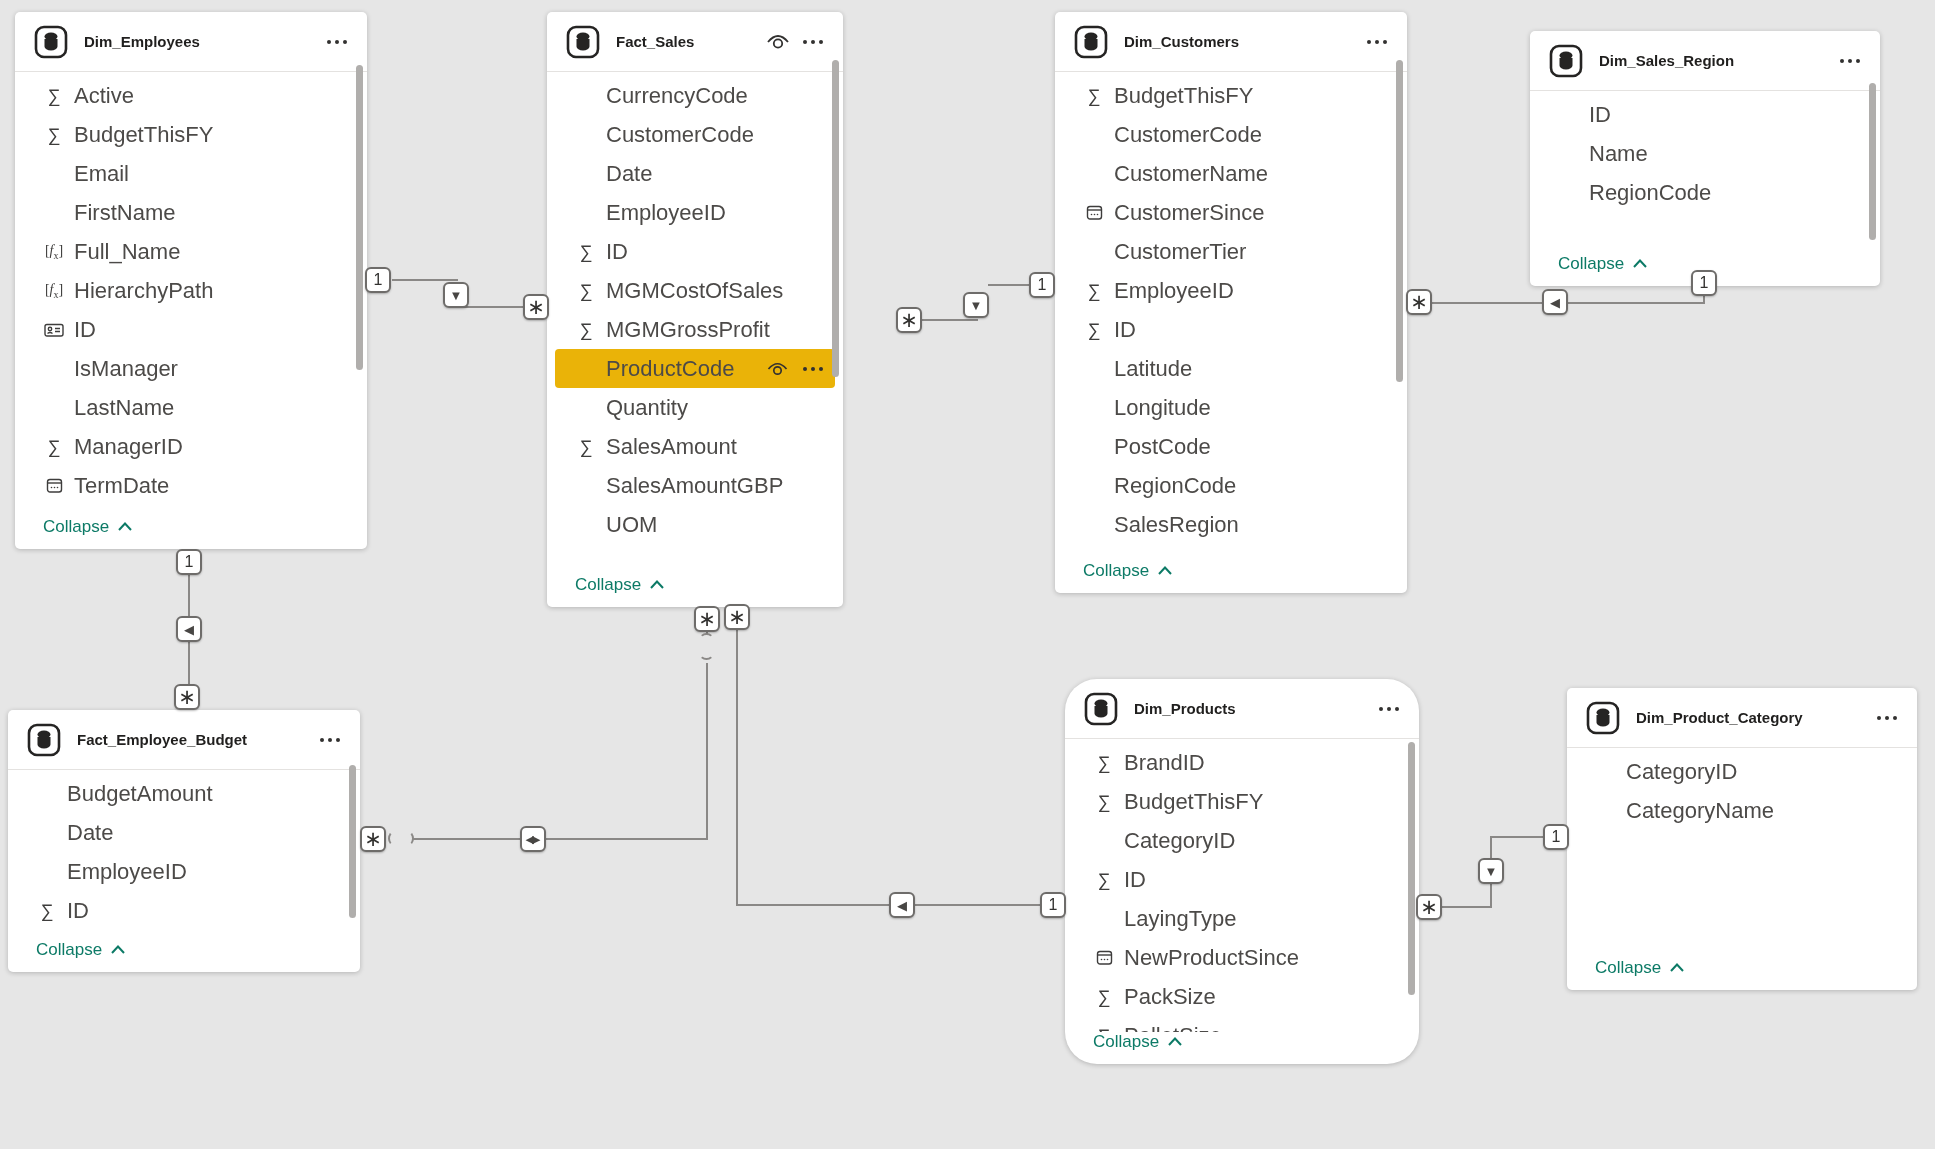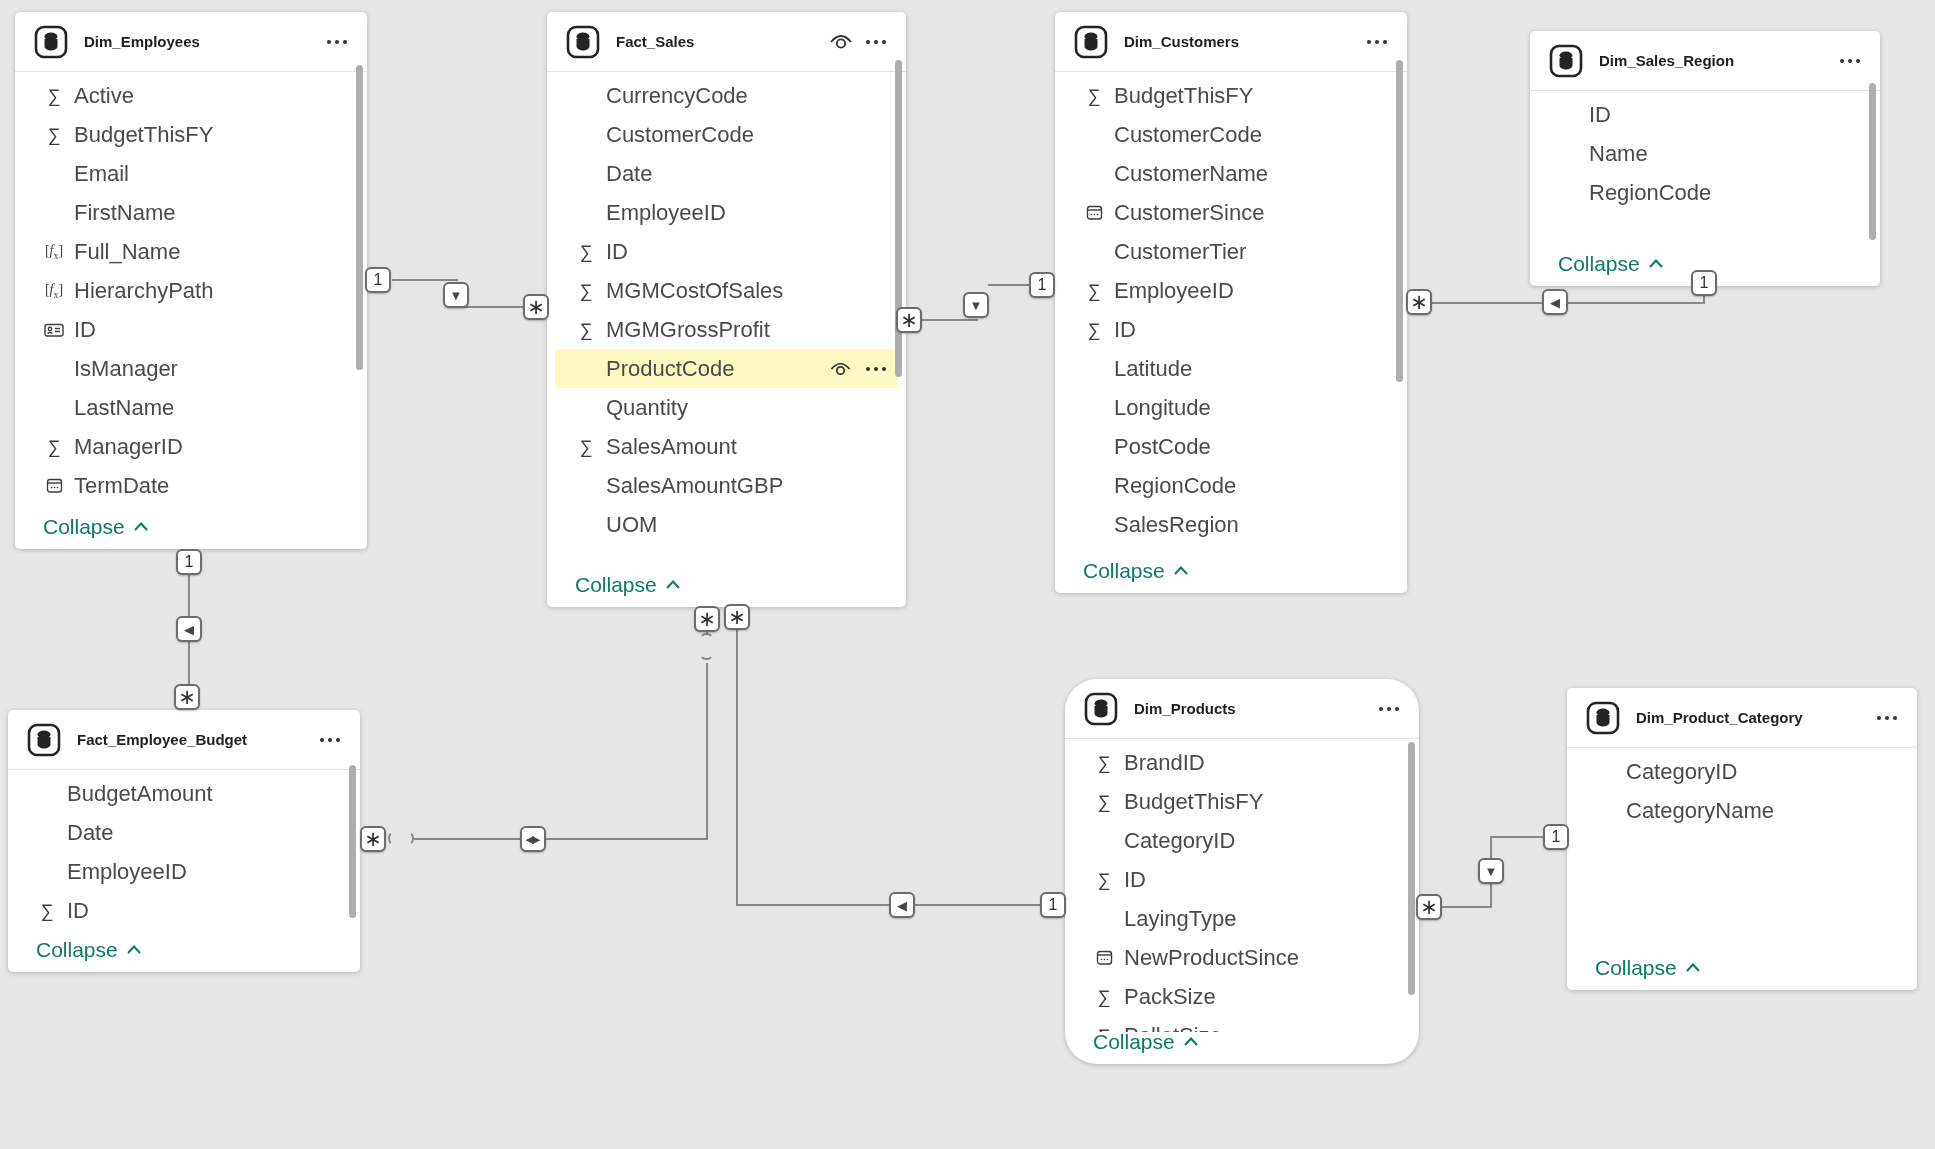--- a/index.html
+++ b/index.html
@@ -15,33 +15,33 @@
   .t-dbicon{width:36px;height:36px;flex:0 0 36px;margin-right:15px;display:flex;
     align-items:center;justify-content:center;}
   .t-name{font-size:15px;font-weight:700;color:#201f1e;white-space:nowrap;overflow:hidden;}
   .t-spacer{flex:1;}
   .t-eye{width:34px;display:flex;justify-content:center;margin-right:6px;cursor:pointer;}
   .dots{display:inline-flex;gap:4px;align-items:center;cursor:pointer;padding:6px 2px;}
   .dots i{width:4px;height:4px;border-radius:50%;background:#323130;display:block;}
 
   .fields{position:absolute;top:64px;left:0;right:0;bottom:36px;overflow:hidden;}
   .field-row{height:39px;display:flex;align-items:center;padding-left:26px;}
-  .field-row.highlighted{background:#fef9c3;border-radius:4px;margin:0 8px;padding-left:18px;}
+  .field-row.highlighted{background:#eab308;border-radius:4px;margin:0 8px;padding-left:18px;}
   .f-icon{width:26px;flex:0 0 26px;display:inline-flex;align-items:center;justify-content:center;color:#3e3d3c;}
   .f-label{font-size:22px;color:#4c4a48;margin-left:7px;white-space:nowrap;flex:1;}
   .row-eye{display:inline-flex;margin-right:12px;cursor:pointer;}
   .row-menu{margin-right:10px;}
   .ic-sigma{font-size:18px;color:#3e3d3c;line-height:1;}
   .ic-fx{font-size:14px;color:#3e3d3c;font-family:"Liberation Serif",serif;text-align:right;}
   .ic-fx i{font-style:italic;}
   .ic-fx sub{font-size:10px;}
 
   .collapse-row{position:absolute;left:28px;bottom:8px;height:28px;display:flex;align-items:center;
     gap:8px;cursor:pointer;}
-  .collapse-label{font-size:21px;color:#0c7a66;}
+  .collapse-label{font-size:17px;color:#0c7a66;}
 
   .scroll-thumb{position:absolute;right:4px;width:7px;border-radius:4px;background:#b0aeac;z-index:5;cursor:pointer;}
 
   
   .h-line,.v-line{position:absolute;background:#8a8886;z-index:10;}
   .h-line{height:2px;}
   .v-line{width:2px;}
   .card-box{position:absolute;width:26px;height:26px;background:#ffffff;border:2px solid #6e6c6a;
     border-radius:6px;z-index:40;display:flex;align-items:center;justify-content:center;
     box-shadow:0 1px 2px rgba(0,0,0,0.25);cursor:pointer;}
@@ -178,21 +178,21 @@
       </div>
     <div class="collapse-row">
       <span class="collapse-label">Collapse</span>
       <span><svg width="16" height="11" viewBox="0 0 16 11">
             <polyline points="2,9 8,2.5 14,9" fill="none" stroke="#0c7a66" stroke-width="2"></polyline>
           </svg></span>
     </div>
     <div class="scroll-thumb" style="top:53px;height:305px;"></div>
   </div>
 
-  <div class="table-card" style="left:547px;top:12px;width:359px;height:595px;">
+  <div class="table-card" style="left:547px;top:12px;width:296px;height:595px;">
     <div class="t-header">
       <span class="t-dbicon">
           <svg width="34" height="34" viewBox="0 0 34 34">
             <rect x="2" y="2" width="30" height="30" rx="8" fill="none" stroke="#252423" stroke-width="2.6"></rect>
             <ellipse cx="17" cy="11.5" rx="6.5" ry="4" fill="#252423"></ellipse>
             <path d="M10.5 14 h13 v7.5 a6.5 4 0 0 1 -13 0 Z" fill="#252423"></path>
           </svg>
         </span>
       <span class="t-name">Fact_Sales</span>
       <span class="t-spacer"></span>

